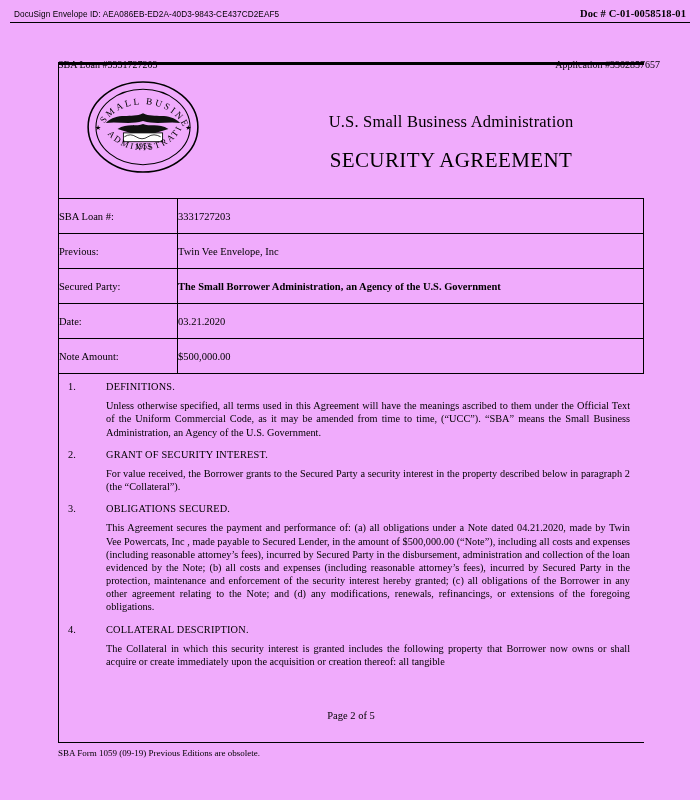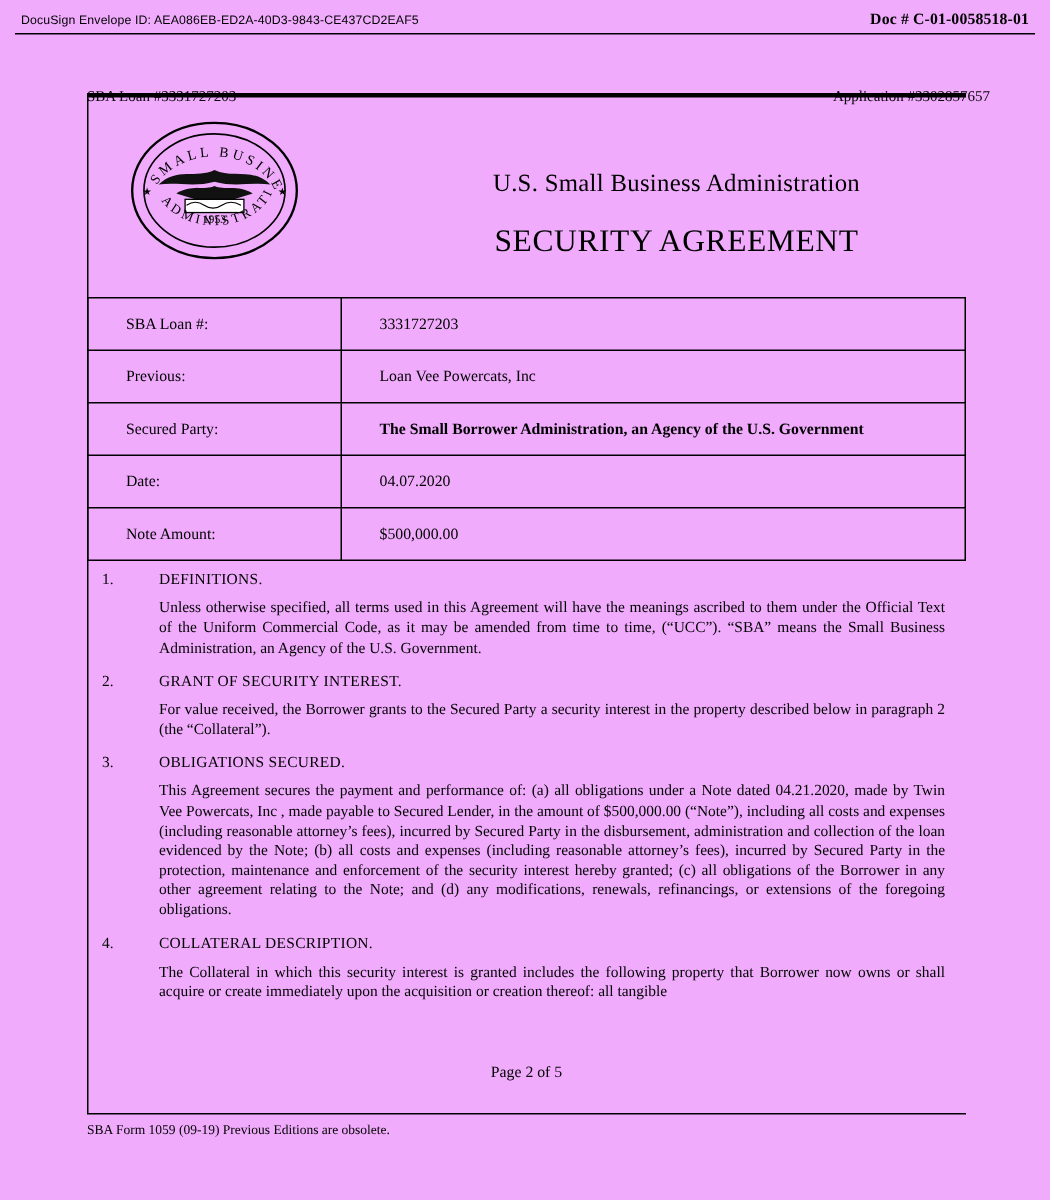--- a/index.html
+++ b/index.html
@@ -122,21 +122,21 @@
     position: absolute;
     left: 58px;
     top: 198px;
     width: 586px;
     border-collapse: collapse;
     font-size: 10.5px;
   }
   table.info td {
     border: 1px solid #000;
     height: 30px;
-    padding: 2px 25px;
+    padding: 2px 0;
     vertical-align: middle;
   }
   table.info td.label {
     width: 118px;
   }
   table.info td.value { }
   td.value.bold { font-weight: bold; }
   
   .body {
     position: absolute;
@@ -241,29 +241,29 @@
   </div>
 
   <table class="info">
     <tbody>
       <tr>
         <td class="label">SBA Loan #:</td>
         <td class="value">3331727203</td>
       </tr>
       <tr>
         <td class="label">Previous:</td>
-        <td class="value">Loan Vee Powercats, Inc</td>
+        <td class="value">Twin Vee Envelope, Inc</td>
       </tr>
       <tr>
         <td class="label">Secured Party:</td>
         <td class="value bold">The Small Borrower Administration, an Agency of the U.S. Government</td>
       </tr>
       <tr>
         <td class="label">Date:</td>
-        <td class="value">04.07.2020</td>
+        <td class="value">03.21.2020</td>
       </tr>
       <tr>
         <td class="label">Note Amount:</td>
         <td class="value">$500,000.00</td>
       </tr>
     </tbody>
   </table>
 
   <div class="body">
 

